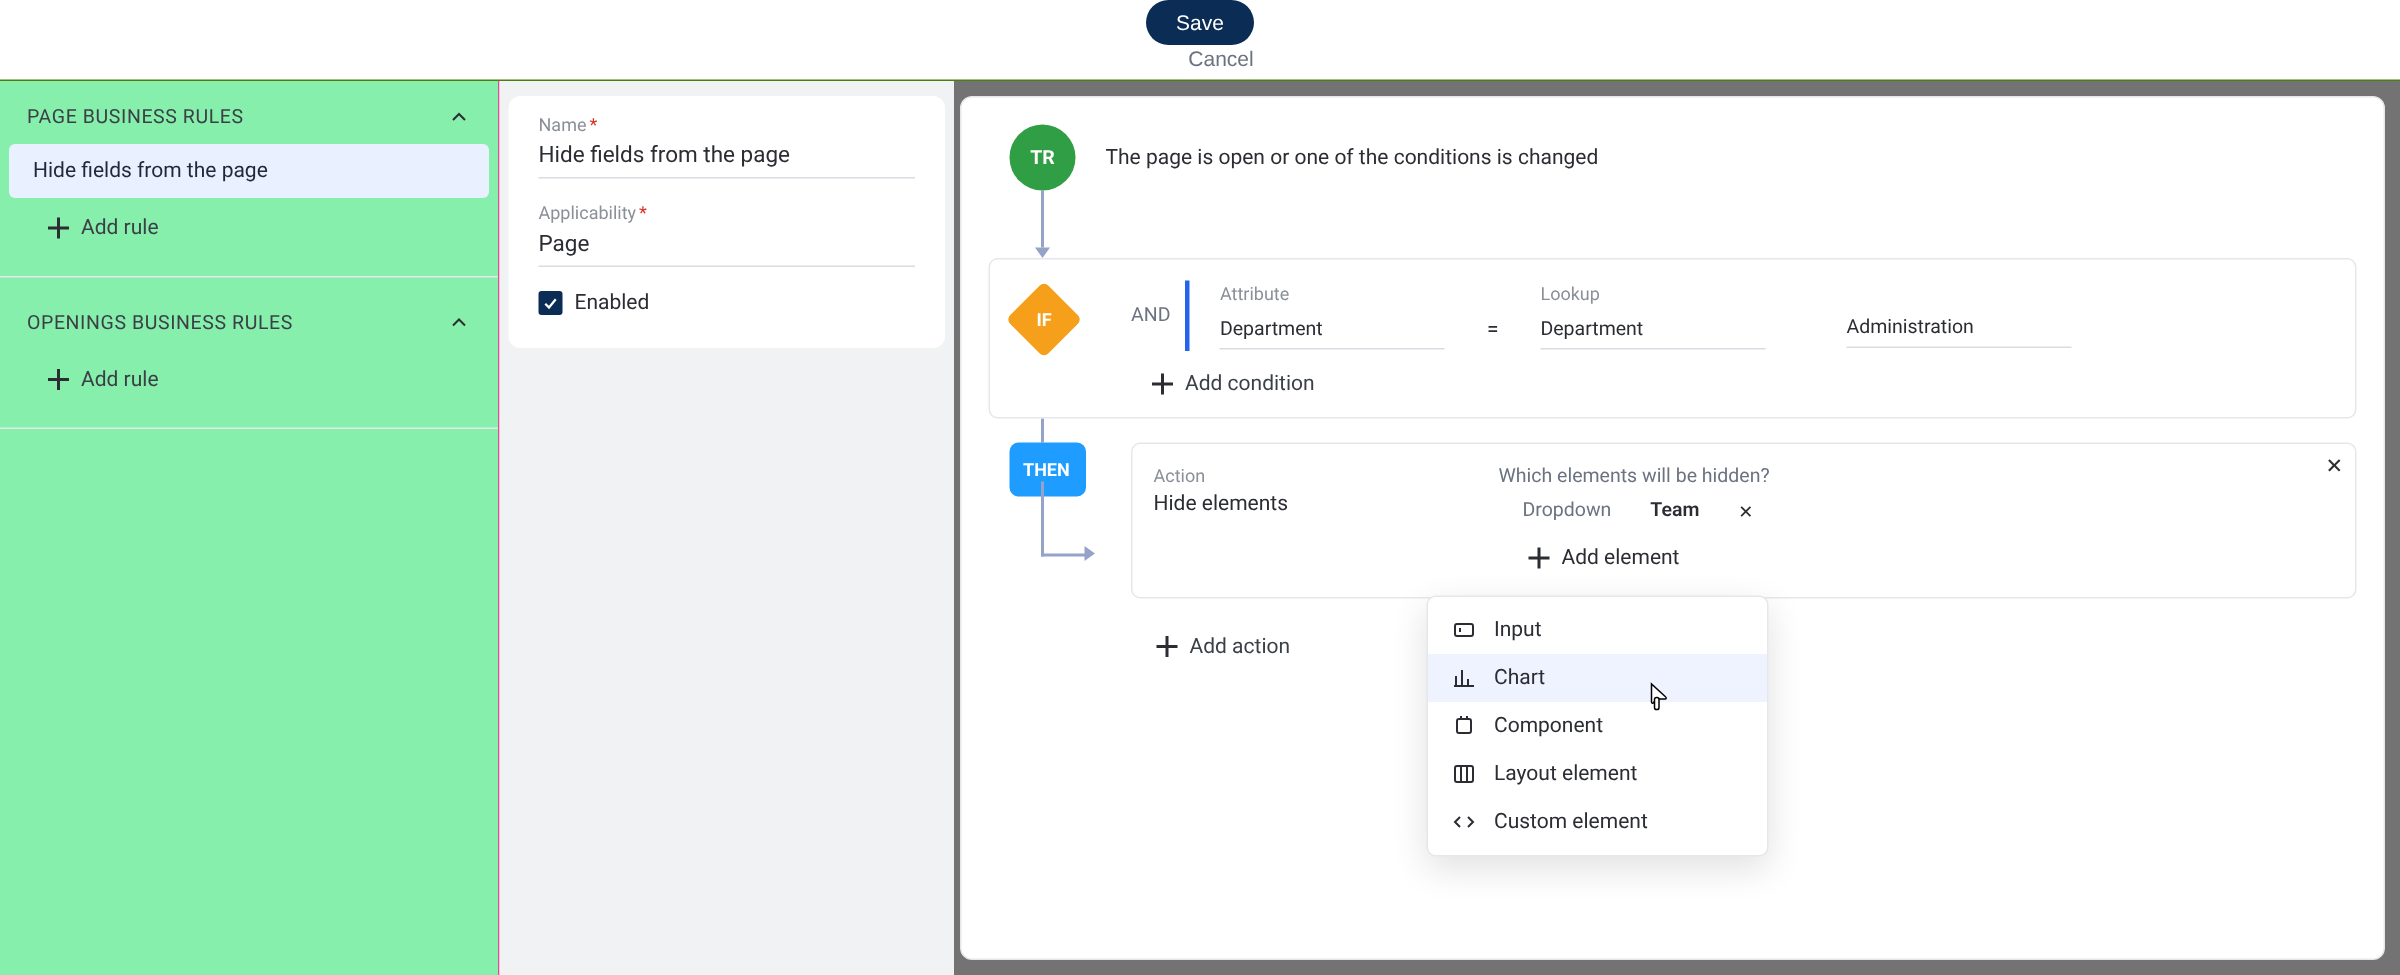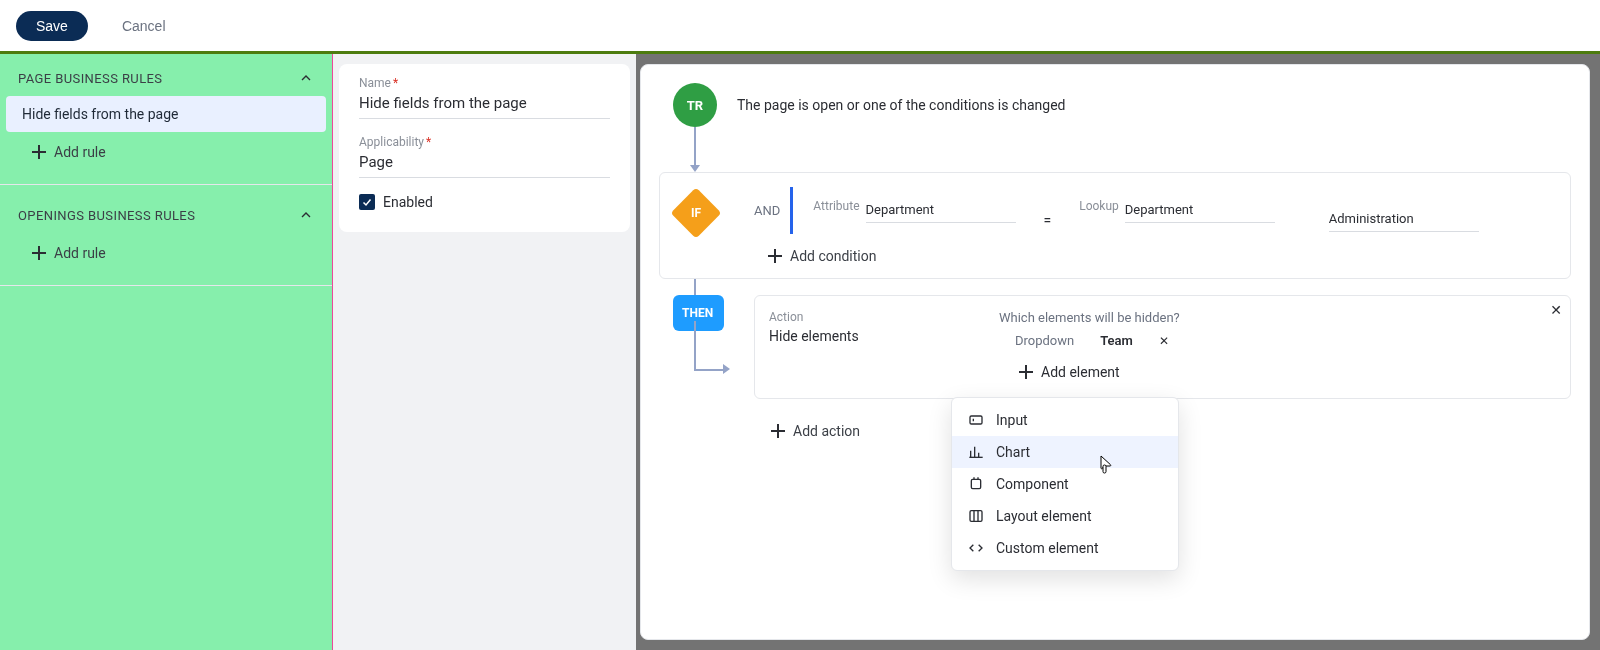--- a/index.html
+++ b/index.html
@@ -1,17 +1,17 @@
 <!DOCTYPE html>
 <html><head>
 <meta charset="utf-8">
 <style>
 html,body{margin:0;padding:0;font-family:-apple-system,BlinkMacSystemFont,"Segoe UI",Roboto,Arial,sans-serif;color:#2b2d33;background:#fff;font-size:14px;}
 *{box-sizing:border-box;}
-.topbar{height:54px;display:flex;align-items:center;padding:11px 16px;border-bottom:3px solid #4d7c0f;position:relative;}
+.topbar{height:54px;display:flex;align-items:center;padding:0 16px;border-bottom:1px solid #4d7c0f;position:relative;flex-direction:column;}
 .topbar .title{position:absolute;left:0;right:0;text-align:center;font-size:15px;color:#2b2d33;pointer-events:none;}
 .btn-save{background:#0b2c55;color:#fff;border:none;border-radius:18px;padding:7px 20px;font-size:14px;cursor:pointer;}
 .btn-cancel{background:none;border:none;color:#6b7280;font-size:14px;margin-left:28px;cursor:pointer;}
 .layout{display:flex;height:calc(650px - 54px);}
 .sidebar{width:333px;border-right:1px solid #ec4899;background:#86efac;}
 .side-section-header{display:flex;align-items:center;justify-content:space-between;padding:16px 18px 10px;font-size:13px;letter-spacing:.4px;color:#3b3f46;cursor:pointer;text-transform:uppercase;}
 .chevron{width:16px;height:16px;}
 .side-item{font-size:14px;padding:10px 16px;margin:0 6px;border-radius:4px;cursor:pointer;}
 .side-item.active{background:#e9f0ff;color:#1f2937;}
 .side-add{display:flex;align-items:center;gap:8px;padding:12px 18px 18px 32px;color:#3b3f46;cursor:pointer;font-size:14px;}
@@ -31,21 +31,21 @@
 .tr-text{font-size:14px;color:#2b2d33;}
 .vline{width:2px;background:#94a3c7;margin-left:35px;}
 .vline.short{height:38px;}
 .vline.short2{height:16px;}
 .arrow-down{width:0;height:0;border-left:5px solid transparent;border-right:5px solid transparent;border-top:7px solid #94a3c7;margin-left:31px;}
 .if-block{border:1px solid #e5e7eb;border-radius:6px;padding:14px 12px 14px 12px;margin-left:0;position:relative;}
 .if-diamond{position:absolute;left:18px;top:22px;width:36px;height:36px;background:#f59f1a;transform:rotate(45deg);display:flex;align-items:center;justify-content:center;border-radius:4px;}
 .if-diamond span{transform:rotate(-45deg);color:#fff;font-weight:700;font-size:12px;}
 .cond-row{display:flex;align-items:center;gap:20px;margin-left:78px;}
 .and-chip{color:#6b7280;font-size:13px;border-right:3px solid #2563eb;padding:16px 10px 16px 4px;}
-.cond-cell{display:flex;gap:6px;}
+.cond-cell{display:flex;flex-direction:column;gap:6px;}
 .cond-label{font-size:12px;color:#8a8f98;}
 .cond-value{font-size:13px;color:#2b2d33;border-bottom:1px solid #d9dce1;padding:3px 0 5px;min-width:150px;}
 .eq{font-size:14px;color:#2b2d33;padding:0 8px;align-self:flex-end;margin-bottom:6px;}
 .spacer{width:14px;}
 .add-cond{display:flex;align-items:center;gap:8px;margin:14px 0 0 96px;color:#3b3f46;font-size:14px;cursor:pointer;}
 .then-area{display:flex;margin-top:0;align-items:flex-start;}
 .then-chip{margin-left:14px;margin-top:0;background:#1e9cff;color:#fff;border-radius:6px;padding:8px 9px;font-weight:700;font-size:12px;height:36px;display:flex;align-items:center;}
 .then-card{flex:1;margin-left:30px;border:1px solid #e5e7eb;border-radius:6px;padding:14px 14px 18px 14px;position:relative;}
 .then-close{position:absolute;top:6px;right:8px;cursor:pointer;color:#2b2d33;font-size:14px;}
 .then-cols{display:flex;gap:60px;}

